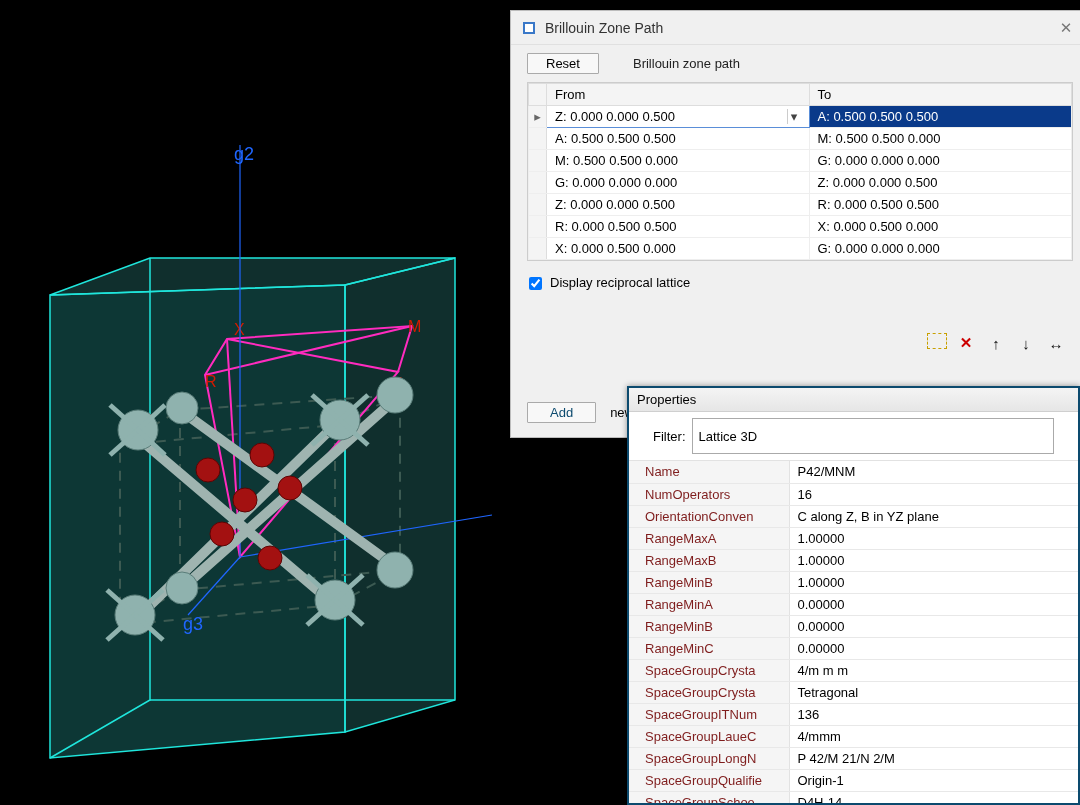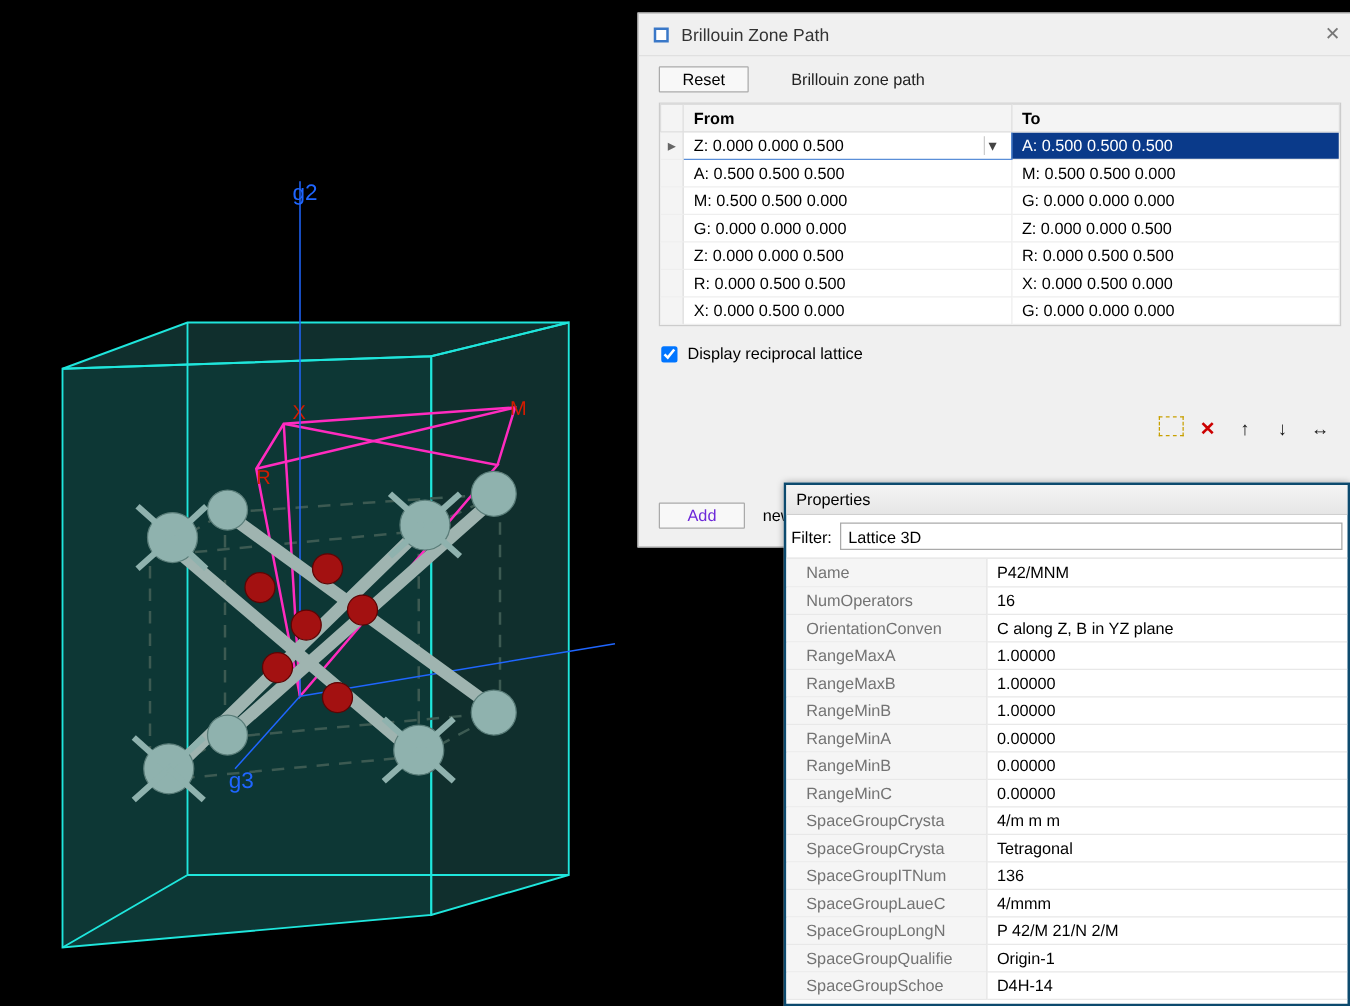--- a/index.html
+++ b/index.html
@@ -9,44 +9,44 @@
   .viewport { position: absolute; left: 0; top: 0; width: 500px; height: 805px; background: #000; }
   .viewport svg { display: block; }
 
   
   .bzp-dialog { position: absolute; left: 510px; top: 10px; width: 580px; height: 428px; background: #f0f0f0; border: 1px solid #bcbcbc; box-shadow: 0 0 4px rgba(0,0,0,0.25); }
   .bzp-title { height: 34px; line-height: 34px; padding: 0 10px; font-size: 14px; color: #333; display:flex; align-items:center; border-bottom:1px solid #e0e0e0;}
   .bzp-title .icon { width: 16px; height: 16px; margin-right: 8px; }
   .bzp-title .close { margin-left: auto; width: 26px; text-align:center; color:#777; font-size:15px; cursor:default;}
   .bzp-toolbar { padding: 8px 16px 8px 16px; display:flex; align-items:center; gap: 34px; }
   .btn { background: #f8f8f8; border: 1px solid #aaa; padding: 2px 18px; font-size: 13px; border-radius:1px; cursor:default;}
-  .btn:disabled, .btn.disabled { color:#6d28d9; }
+  .btn:disabled, .btn.disabled { color:#0c4a6e; }
   .bzp-toolbar .tab-label { font-size:13px; color:#222; }
   .bzp-grid { margin: 0 16px; border:1px solid #ccc; background:#fff; }
   .bzp-grid table { width:100%; border-collapse: collapse; table-layout:fixed; }
-  .bzp-grid th { text-align:left; font-weight:bold; background:#f4f4f4; border:1px solid #ddd; padding:3px 8px; height:22px;}
+  .bzp-grid th { text-align:left; font-weight:normal; background:#f4f4f4; border:1px solid #ddd; padding:3px 8px; height:22px;}
   .bzp-grid td { border:1px solid #eee; padding:3px 8px; height:22px; white-space:nowrap;}
   .bzp-grid td.rowhdr { width:14px; background:#f4f4f4; border-right:1px solid #ddd; text-align:center; color:#666; padding:0;}
   .bzp-grid tr.sel td.val { background:#0a3a8a; color:#fff; }
   .bzp-grid td .dd { float:right; width:14px; text-align:center; color:#444; border-left:1px solid #ccc; margin-left:4px;}
   .bzp-check { padding: 14px 18px 4px 18px; display:flex; align-items:flex-end; gap:8px; font-size:13px;}
   .bzp-iconbar { position:absolute; right:22px; top: 322px; display:flex; gap:8px; }
   .bzp-iconbar .ib { width:22px; height:20px; display:flex; align-items:center; justify-content:center; color:#111; font-weight:bold; font-size:15px;}
   .bzp-bottom { position:absolute; left:16px; bottom:14px; display:flex; align-items:center; gap:14px; }
   .bzp-bottom .btn { padding:2px 22px; }
 
   
   .props { position: absolute; left: 627px; top: 386px; width: 453px; height: 419px; background:#fff; border:2px solid #0c4a6e; box-shadow: 0 0 6px rgba(0,0,0,0.4); overflow:hidden;}
   .props-title { height:24px; line-height:24px; background:linear-gradient(#f4f4f4,#e6e6e6); border-bottom:1px solid #cfcfcf; padding: 0 8px; font-size:13px;}
-  .props-filter { display:flex; align-items:center; gap:6px; padding:6px 4px; border-bottom:1px solid #e2e2e2; }
-  .props-filter input { flex:1; border:1px solid #aaa; padding:2px 6px; font-size:13px; height:22px;}
+  .props-filter { display:flex; align-items:center; gap:6px; padding:6px 24px; border-bottom:1px solid #e2e2e2; }
+  .props-filter input { flex:1; border:1px solid #aaa; padding:2px 6px; font-size:13px; height:36px;}
   .props-grid { overflow:auto; }
   .props-grid table { width:100%; border-collapse:collapse; table-layout:fixed;}
   .props-grid td { border-bottom:1px solid #e8e8e8; padding:2px 8px; height:22px; white-space:nowrap; overflow:hidden; text-overflow:clip;}
-  .props-grid td.name { width:160px; background:#f5f5f5; border-right:1px solid #e2e2e2; color:#737373; padding-left:16px;}
+  .props-grid td.name { width:160px; background:#f5f5f5; border-right:1px solid #e2e2e2; color:#7f1d1d; padding-left:16px;}
 </style>
 </head>
 <body>
 
 <div class="viewport">
   <svg width="500" height="805" viewBox="0 0 500 805">
 
     <g stroke="#1fe6dc" stroke-width="1.5" fill="none">
       <polygon points="50,295 345,285 345,732 50,758" fill="#2fc7bd" fill-opacity="0.28"></polygon>
       <polygon points="50,295 150,258 455,258 345,285" fill="#49d8cf" fill-opacity="0.22"></polygon>

